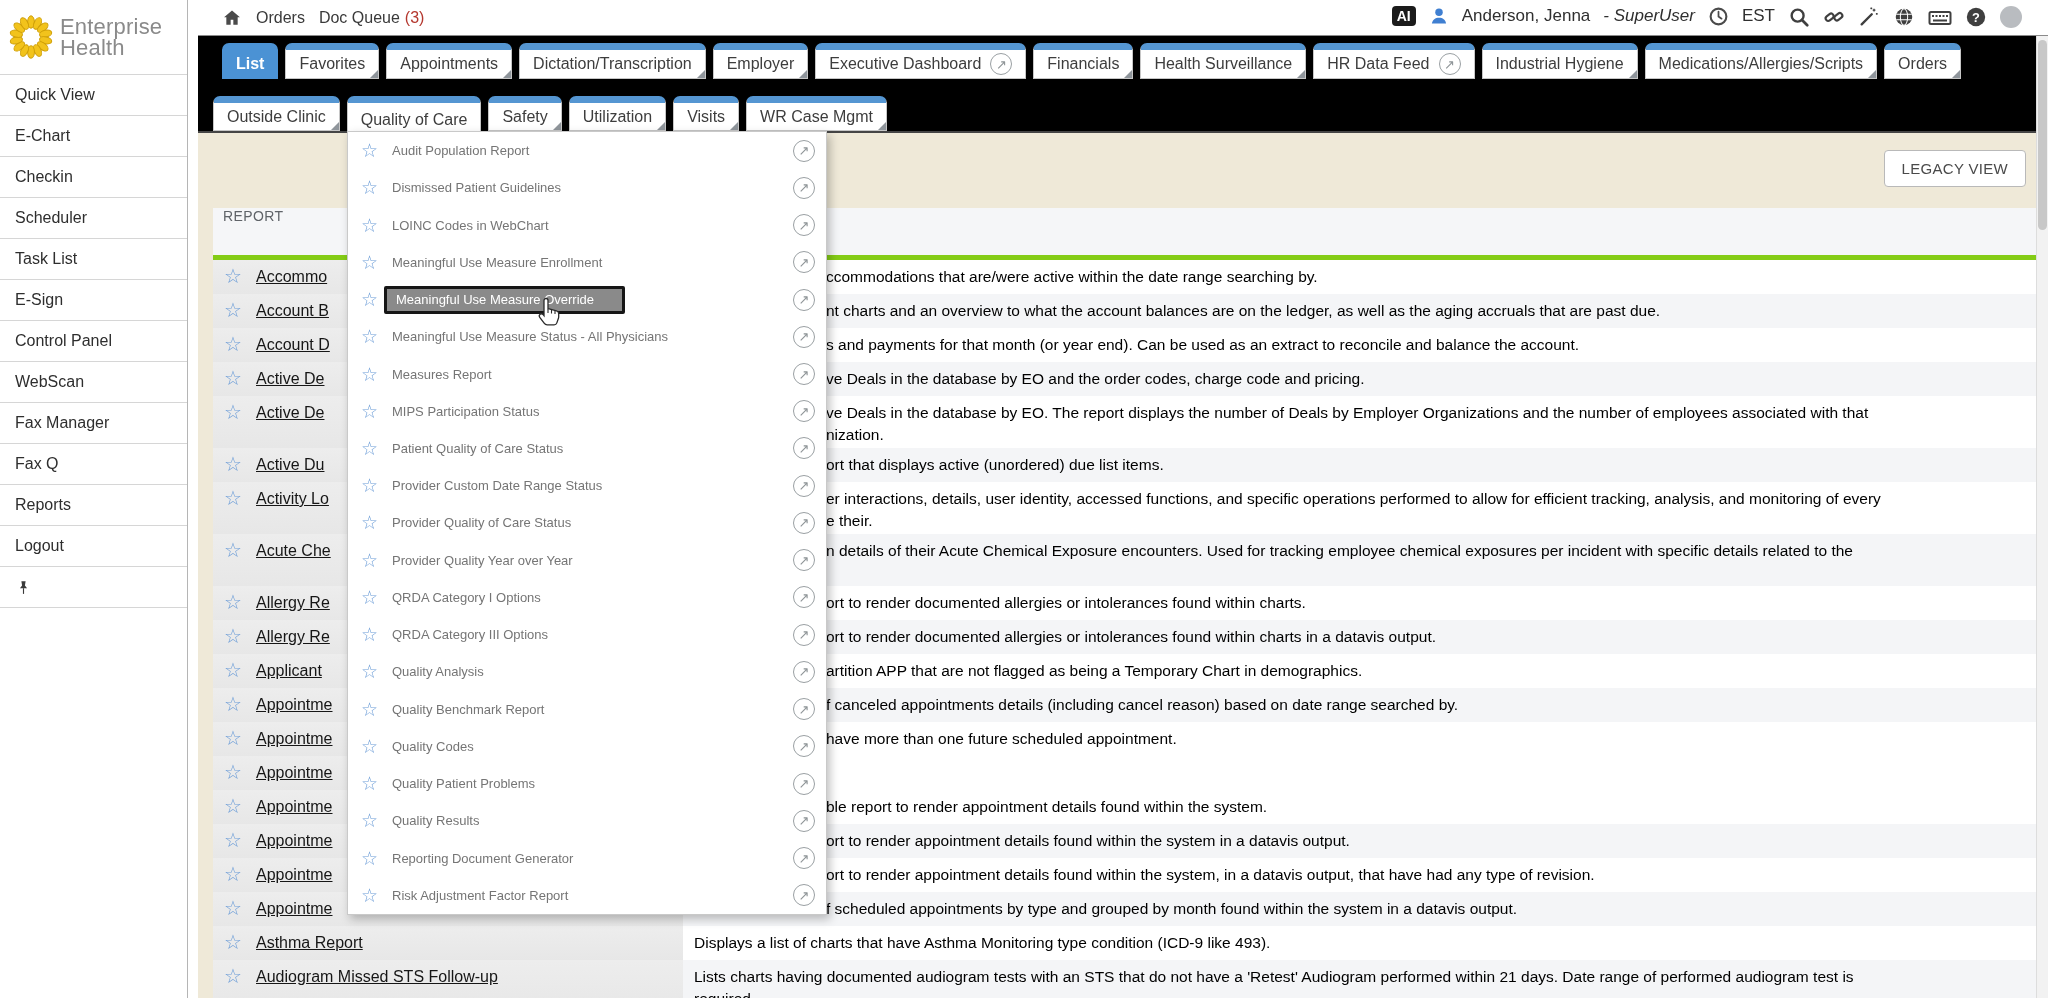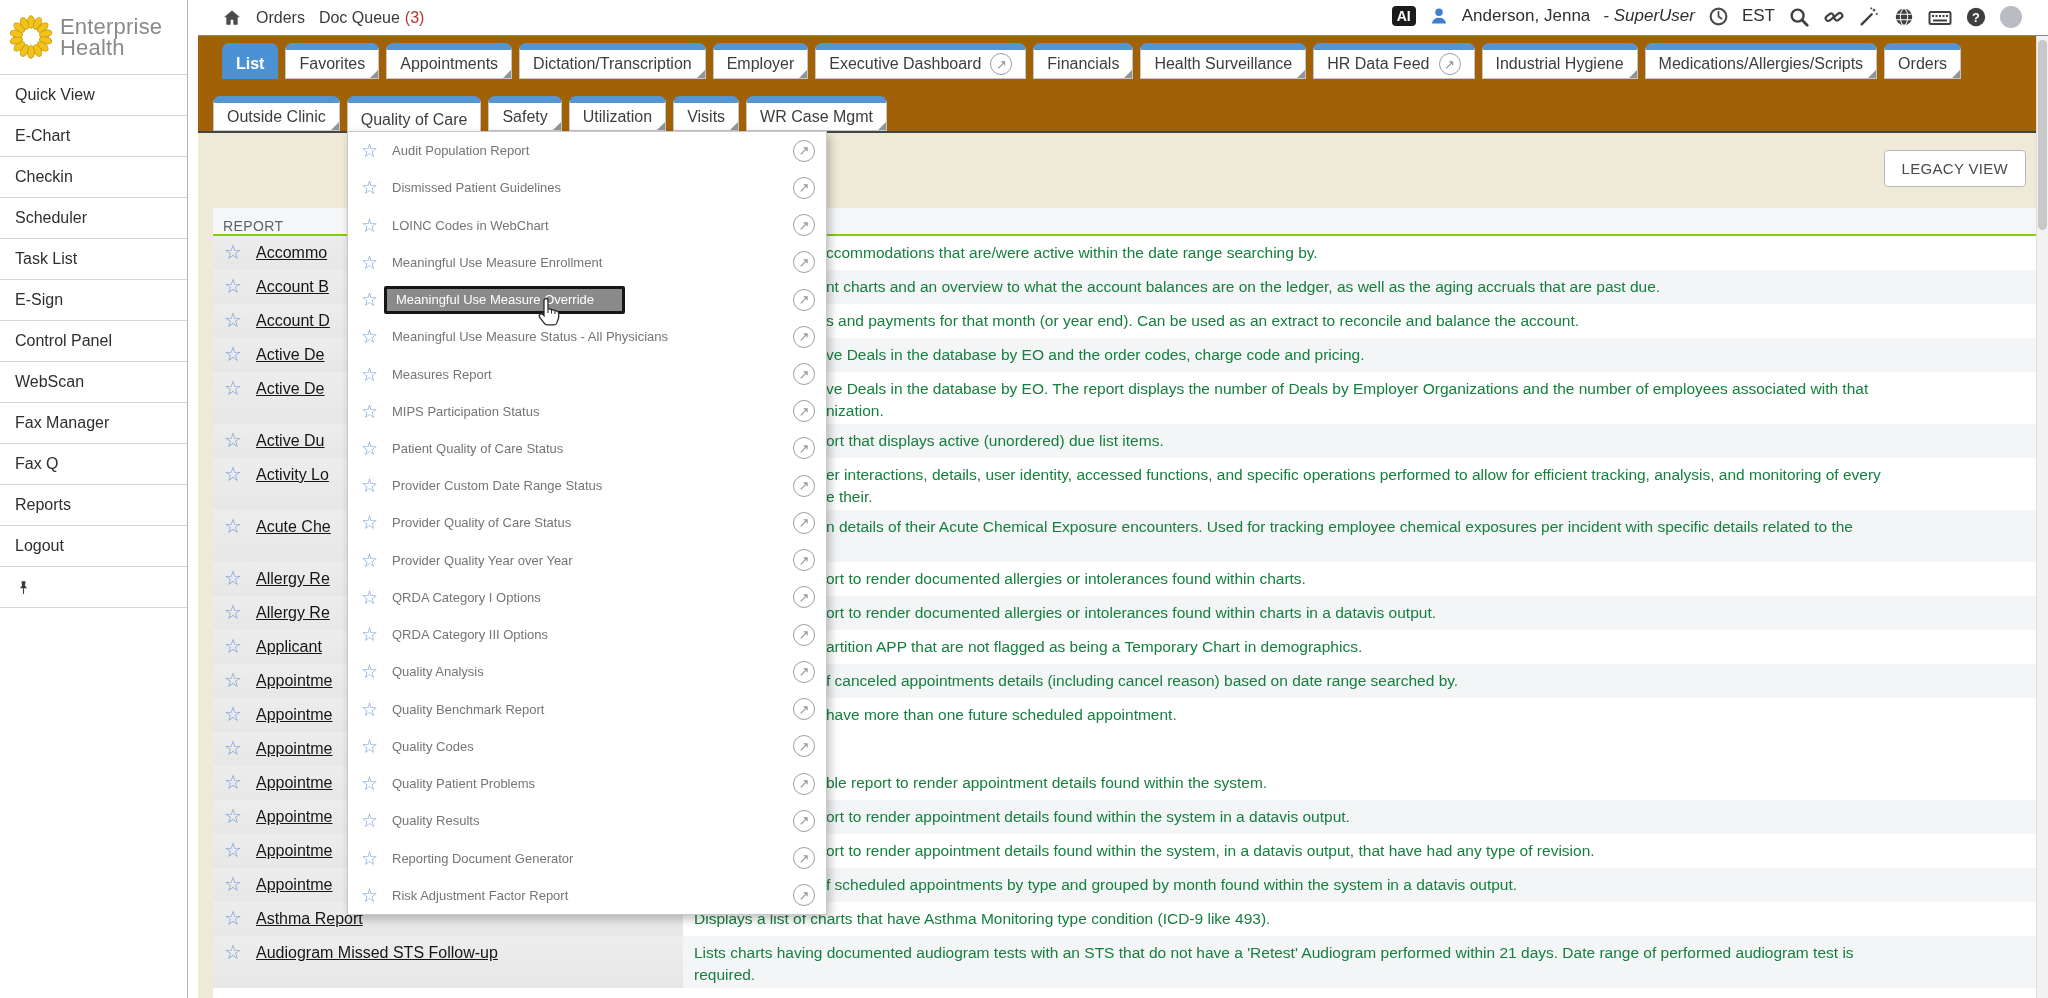--- a/index.html
+++ b/index.html
@@ -24,21 +24,21 @@
   .crumb { cursor:pointer; }
   .crumb-count { color:#b4372e; margin-left:-9px; }
   #topbar-right { margin-left:auto; display:flex; align-items:flex-start; gap:13px; padding-right:16px;
                   font-size:17px; color:#2f2f2f; white-space:nowrap; }
   .ai-badge { background:#1b1b1b; color:#fff; font-weight:bold; font-size:14px; border-radius:4px;
               padding:2px 5px; cursor:pointer; }
   .role { font-style:italic; }
   .icon { display:inline-flex; align-items:center; cursor:pointer; }
 
   
-  #tabsarea { position:absolute; left:198px; right:0; top:36px; height:97px; background:#a16207;
+  #tabsarea { position:absolute; left:198px; right:0; top:36px; height:97px; background:#000000;
               border-bottom:2px solid #454545; box-sizing:border-box; z-index:10; }
   #tabs1 { position:absolute; left:24px; top:7px; display:flex; }
   #tabs2 { position:absolute; left:15px; top:60px; display:flex; }
   .tab { position:relative; height:36px; box-sizing:border-box; display:flex; align-items:center;
          padding:0 13px; margin-right:7px; background:#fff; border:1px solid #c6c6c6;
          border-top:7px solid #5596d2; border-radius:7px 7px 0 0; font-size:16px; color:#3d3d3d;
          cursor:pointer; white-space:nowrap; }
   #tabs2 .tab { height:35px; }
   .tab.fold::after { content:""; position:absolute; right:0; bottom:0;
                      border-left:8px solid transparent; border-bottom:8px solid #8f959b; }
@@ -48,32 +48,32 @@
             font-size:13px; display:inline-flex; align-items:center; justify-content:center;
             box-sizing:border-box; flex:none; cursor:pointer; }
   .tab .golink { margin-left:9px; }
 
   
   #content { position:absolute; left:198px; right:0; top:133px; bottom:0; background:#efe9d8; }
   #legacy-btn { position:absolute; top:17px; right:22px; height:37px; padding:0 17px; background:#fff;
                 border:1px solid #b9b9b9; border-radius:4px; font-size:15px; color:#4a4a4a;
                 font-family:inherit; letter-spacing:.3px; cursor:pointer; }
   #list { position:absolute; left:15px; top:75px; right:12px; bottom:0; background:#fff; overflow:hidden; }
-  #list-head { height:28px; background:#f5f6f8; border-bottom:2px solid #84cc16; display:flex;
-               align-items:flex-end; padding-left:10px; font-size:14px; color:#5f6368;
+  #list-head { height:52px; background:#f5f6f8; border-bottom:5px solid #84cc16; display:flex;
+               align-items:flex-start; padding-left:10px; font-size:14px; color:#5f6368;
                letter-spacing:.4px; box-sizing:border-box; }
   .row { display:flex; }
   .row.h1 { height:34px; } .row.h2 { height:52px; }
   .cell-name { width:470px; flex:none; background:linear-gradient(180deg,#ededed,#e7e7e7);
                display:flex; padding:5px 0 0 5px; box-sizing:border-box; }
   .star { color:#6f9fd8; font-size:20px; line-height:22px; width:30px; flex:none; text-align:center;
           margin-right:8px; cursor:pointer; }
   .rlink { font-size:16px; color:#161616; text-decoration:underline; line-height:23px;
            white-space:nowrap; cursor:pointer; }
-  .cell-desc { flex:1; font-size:15.5px; color:#15803d; padding:6px 14px 0 11px; line-height:22px;
+  .cell-desc { flex:1; font-size:15.5px; color:#000000; padding:6px 14px 0 11px; line-height:22px;
                box-sizing:border-box; overflow:hidden; white-space:nowrap; }
   .row.alt .cell-desc { background:#f4f5f7; }
   .cell-desc.clipped { padding-left:143px; }
 
   
   #dropdown { position:absolute; left:345px; top:131px; width:480px; height:784px; background:#fff;
               border:1px solid #c9c9c9; box-shadow:3px 4px 9px rgba(0,0,0,.25); z-index:50;
               box-sizing:border-box; display:flex; flex-direction:column; }
   .dd-item { flex:1; display:flex; align-items:center; padding-left:13px; cursor:pointer; }
   .dd-star { color:#6f9fd8; font-size:19px; width:24px; flex:none; cursor:pointer; }

